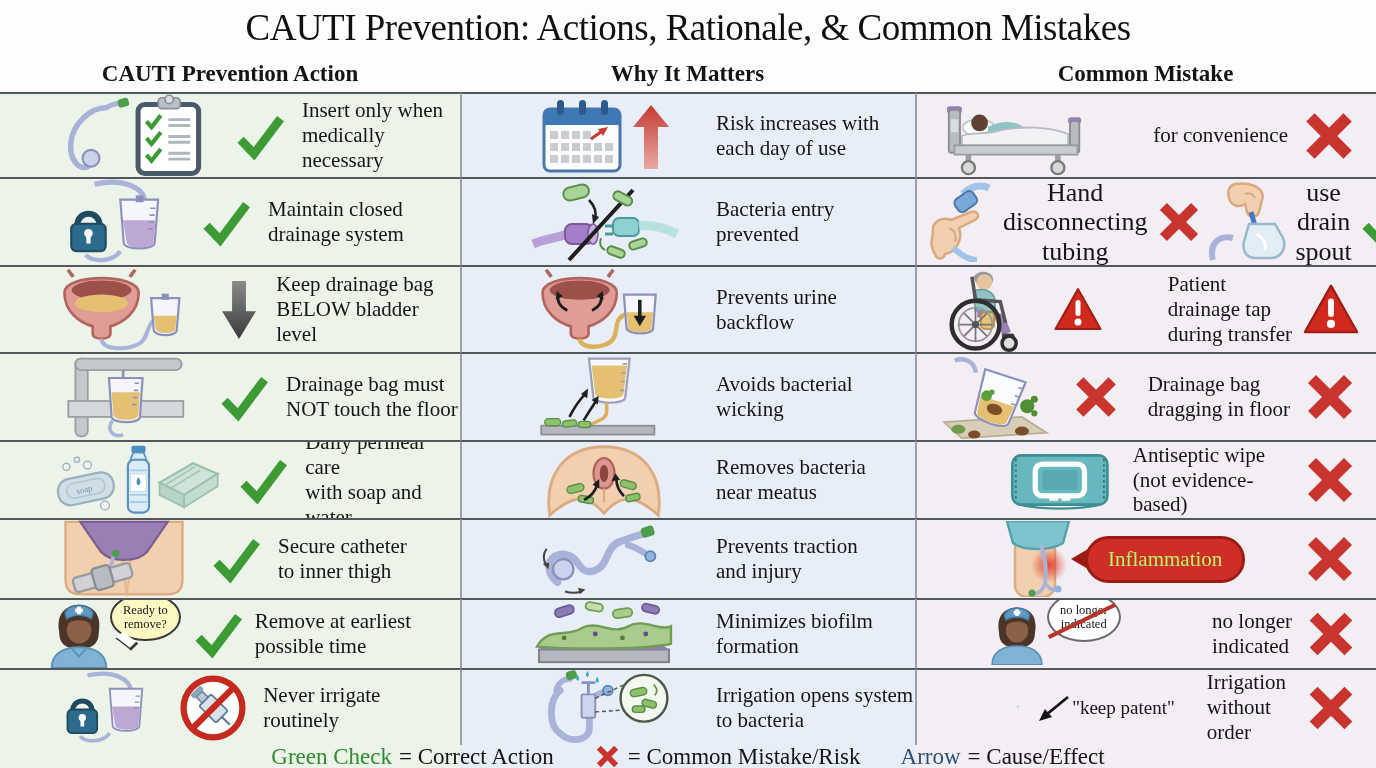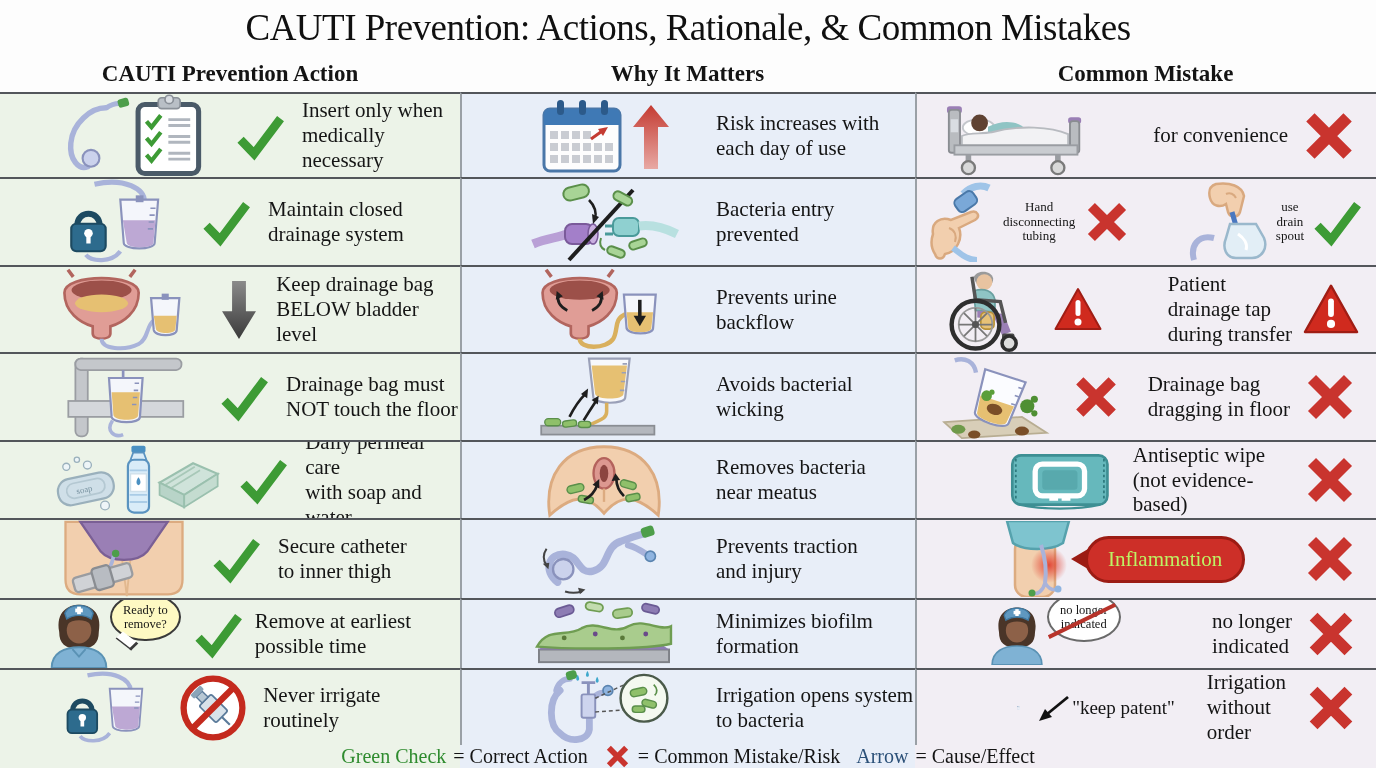--- a/index.html
+++ b/index.html
@@ -10,21 +10,21 @@
   .heads{display:grid;grid-template-columns:460px 455px 461px;height:37px;align-items:center}
   .heads div{text-align:center;font-weight:700;font-size:23px}
   .tbl{display:grid;grid-template-columns:460px 455px 461px;
        grid-template-rows:85px 88px 87px 88px 78px 80px 70px 77px}
   .cell{display:flex;align-items:center;box-sizing:border-box;border-top:2px solid #53565b;overflow:hidden}
   .cA{background:#ecf3e8;padding-left:54px;gap:15px}
   .cW{background:#e8eef8;border-left:2px solid #9aa0a6;padding-left:56px}
   .cM{background:#f2eef4;border-left:2px solid #9aa0a6;padding-left:14px;padding-right:16px;gap:10px}
   .t{white-space:pre-line;font-size:21px;line-height:1.18;color:#151515}
   .t.r{text-align:left}
-  .t.sm{font-size:13px;text-align:center;line-height:1.12}
+  .t.sm{font-size:26px;text-align:center;line-height:1.12}
   .icw{width:172px;display:flex;justify-content:center;align-items:center;flex:none}
   .cW .t{margin-left:26px}
   .sp{flex:1}
   .mk{flex:none}
   svg{display:block}
   .duo{display:flex;width:100%;align-items:center;justify-content:space-between;padding:0 4px}
   .grp{display:flex;align-items:center;gap:6px}
   .bub{position:relative;background:#fef9c3;border:2px solid #3a3a3a;border-radius:50%;
        font-size:12.5px;line-height:1.15;padding:8px 11px;white-space:pre-line;text-align:center;
        margin-left:-12px;margin-top:-34px;flex:none}
@@ -37,21 +37,21 @@
   .tht:after{content:"";position:absolute;left:-4px;top:54%;width:106%;height:4px;background:#b8332a;
        transform:rotate(-26deg)}
   .infl{position:relative;background:#cd2f28;border:3px solid #9c1c14;border-radius:30px;color:#bef264;
        font-size:21px;padding:8px 20px;flex:none;margin-left:4px}
   .infl:before{content:"";position:absolute;left:-17px;top:50%;transform:translateY(-50%);
        border-right:17px solid #9c1c14;border-top:10px solid transparent;border-bottom:10px solid transparent}
   .annot{display:flex;align-items:center;gap:2px;flex:none}
   .annot span{font-size:19px}
   .lgd{position:relative;height:23px;display:grid;grid-template-columns:460px 455px 461px}
   .lgd .b1{background:#ecf3e8}.lgd .b2{background:#e8eef8}.lgd .b3{background:#f2eef4}
-  .lgrow{position:absolute;inset:0;display:flex;align-items:center;justify-content:center;gap:16px;font-size:20px}
+  .lgrow{position:absolute;inset:0;display:flex;align-items:center;justify-content:center;gap:40px;font-size:23px}
   .lgitem{display:flex;align-items:center;gap:7px}
   .lg-green{color:#2e8b2e}.lg-blue{color:#2b5078}
 </style>
 </head>
 <body>
 
 <div class="page">
 
   <div class="ttl">CAUTI Prevention: Actions, Rationale, &amp; Common Mistakes</div>
 

